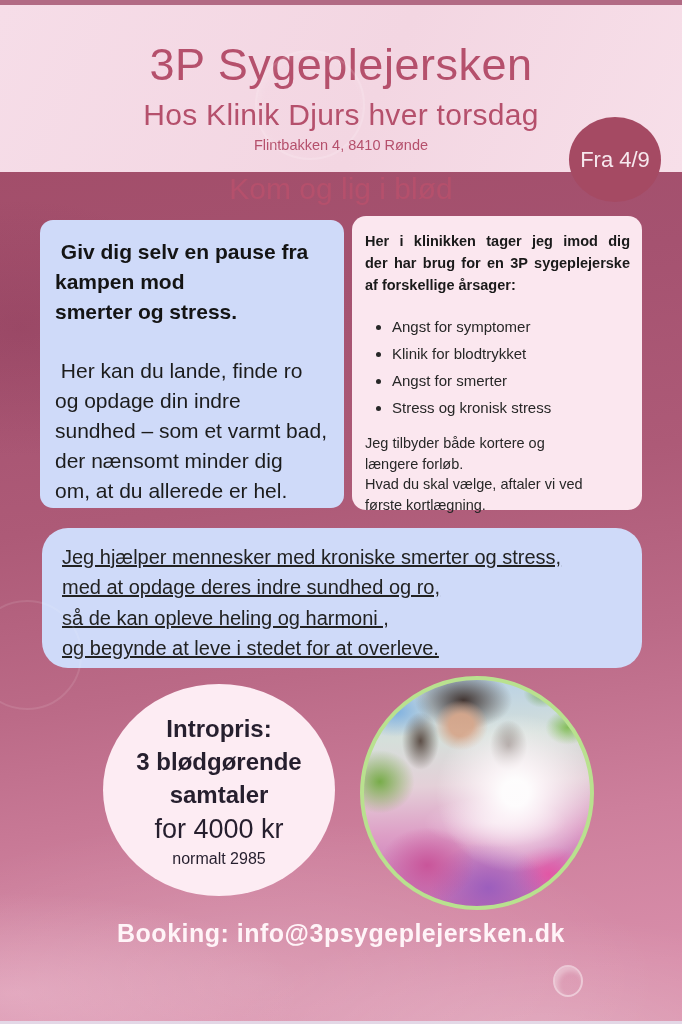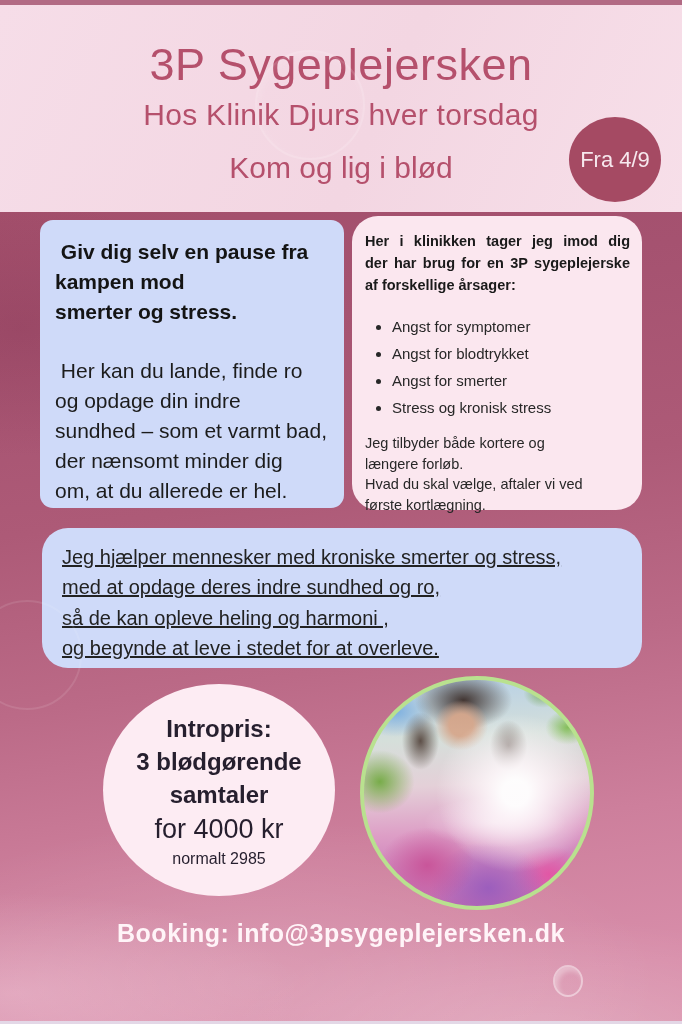--- a/index.html
+++ b/index.html
@@ -23,21 +23,21 @@
     position:absolute; left:0; top:0; width:100%; height:5px;
     background:#b26a84;
   }
   .bottom-strip{
     position:absolute; left:0; bottom:0; width:100%; height:3px;
     background:rgba(228,233,246,.75);
   }
 
   
   .header{
-    position:absolute; left:0; top:5px; width:682px; height:207px;
+    position:absolute; left:0; top:5px; width:682px; height:167px;
     background: linear-gradient(115deg, #f6dde8 0%, #f3d6e2 55%, #f7dfe9 100%);
     text-align:center;
     color:#b5506c;
   }
   .header-bubble{
     position:absolute; left:255px; top:45px; width:110px; height:110px;
     border-radius:50%;
     border:2px solid rgba(255,255,255,.45);
     box-shadow: inset 2px 3px 6px rgba(255,255,255,.3);
     opacity:.35;
@@ -83,21 +83,21 @@
   }
   .pause-body{
     margin-top:29px;
     font-size:21px; font-weight:400; line-height:1.43;
     color:#1c1c1c;
     white-space:pre-line;
   }
 
   .card-clinic{
     left:352px; top:216px; width:290px; height:294px;
-    border-radius:26px;
+    border-radius:14px;
     padding:15px 12px 12px 13px;
     color:#1a1a1a;
   }
   .clinic-heading{ font-size:14.5px; font-weight:700; line-height:1.5; }
   .clinic-heading .jline{ text-align:justify; text-align-last:justify; }
   .bullets{
     margin:20px 0 0 0; padding-left:27px;
     font-size:15px; line-height:1.4; color:#272727;
   }
   .bullets li{ margin-bottom:6px; }
@@ -173,20 +173,21 @@
 </head>
 <body>
 
 <div class="poster">
   <div class="top-strip"></div>
 
   <header class="header">
     <div class="header-bubble"></div>
     <h1 class="title">3P Sygeplejersken</h1>
     <div class="subtitle">Hos Klinik Djurs hver torsdag</div>
+    <div class="address">Flintbakken 4, 8410 Rønde</div>
     <div class="tagline">Kom og lig i blød</div>
   </header>
 
   <div class="badge">
     <span>Fra 4/9</span>
   </div>
 
   <section class="card card-blue card-pause">
     <div class="pause-heading">&nbsp;Giv dig selv en pause fra
 kampen mod
@@ -199,21 +200,21 @@
   </section>
 
   <section class="card card-pink card-clinic">
     <div class="clinic-heading">
       <div class="jline">Her i klinikken tager jeg imod dig</div>
       <div class="jline">der har brug for en 3P sygeplejerske</div>
       <div>af forskellige årsager:</div>
     </div>
     <ul class="bullets">
       <li>Angst for symptomer</li>
-      <li>Angst for blodtrykket</li>
+      <li>Klinik for blodtrykket</li>
       <li>Angst for smerter</li>
       <li>Stress og kronisk stress</li>
     </ul>
     <div class="clinic-footer">Jeg tilbyder både kortere og
 længere forløb.
 Hvad du skal vælge, aftaler vi ved
 første kortlægning.</div>
   </section>
 
   <section class="card card-blue card-mission">Jeg hjælper mennesker med kroniske smerter og stress,

